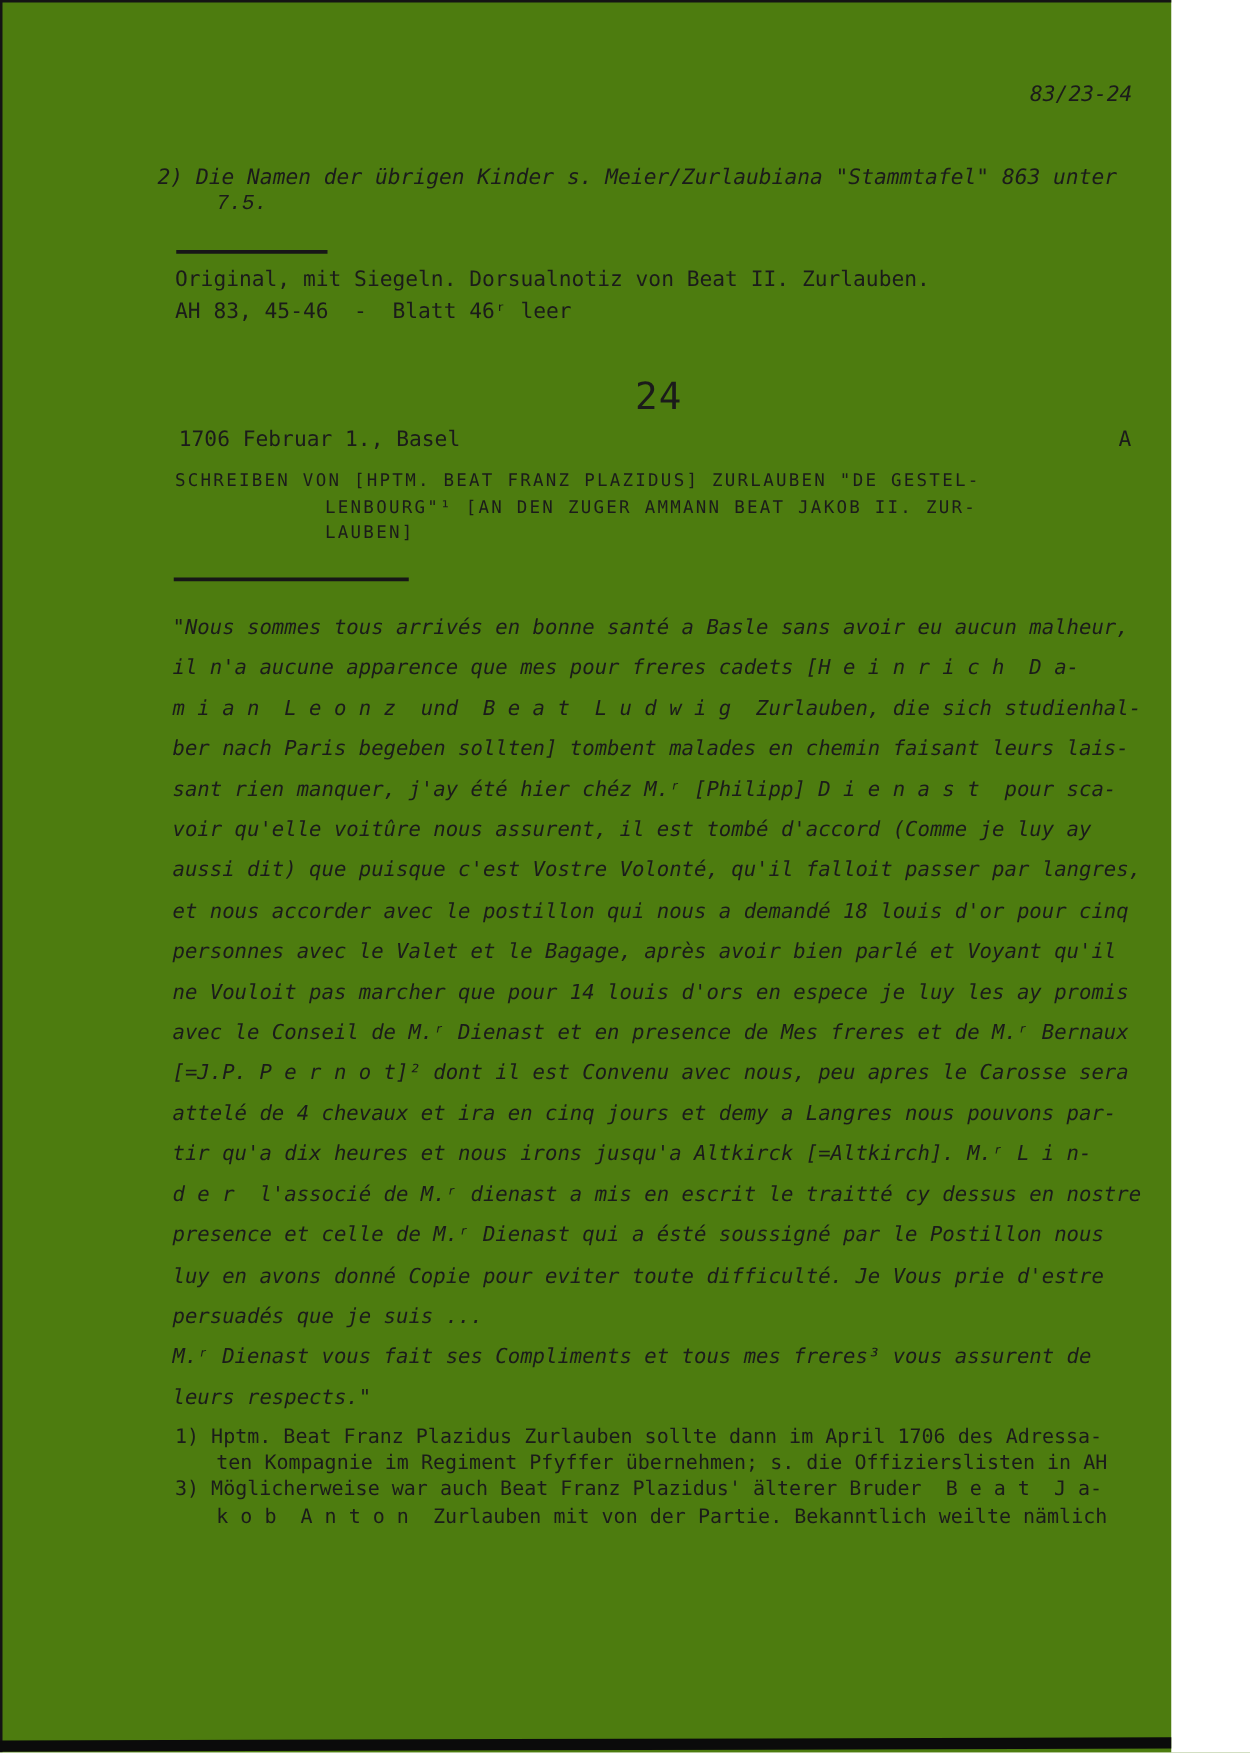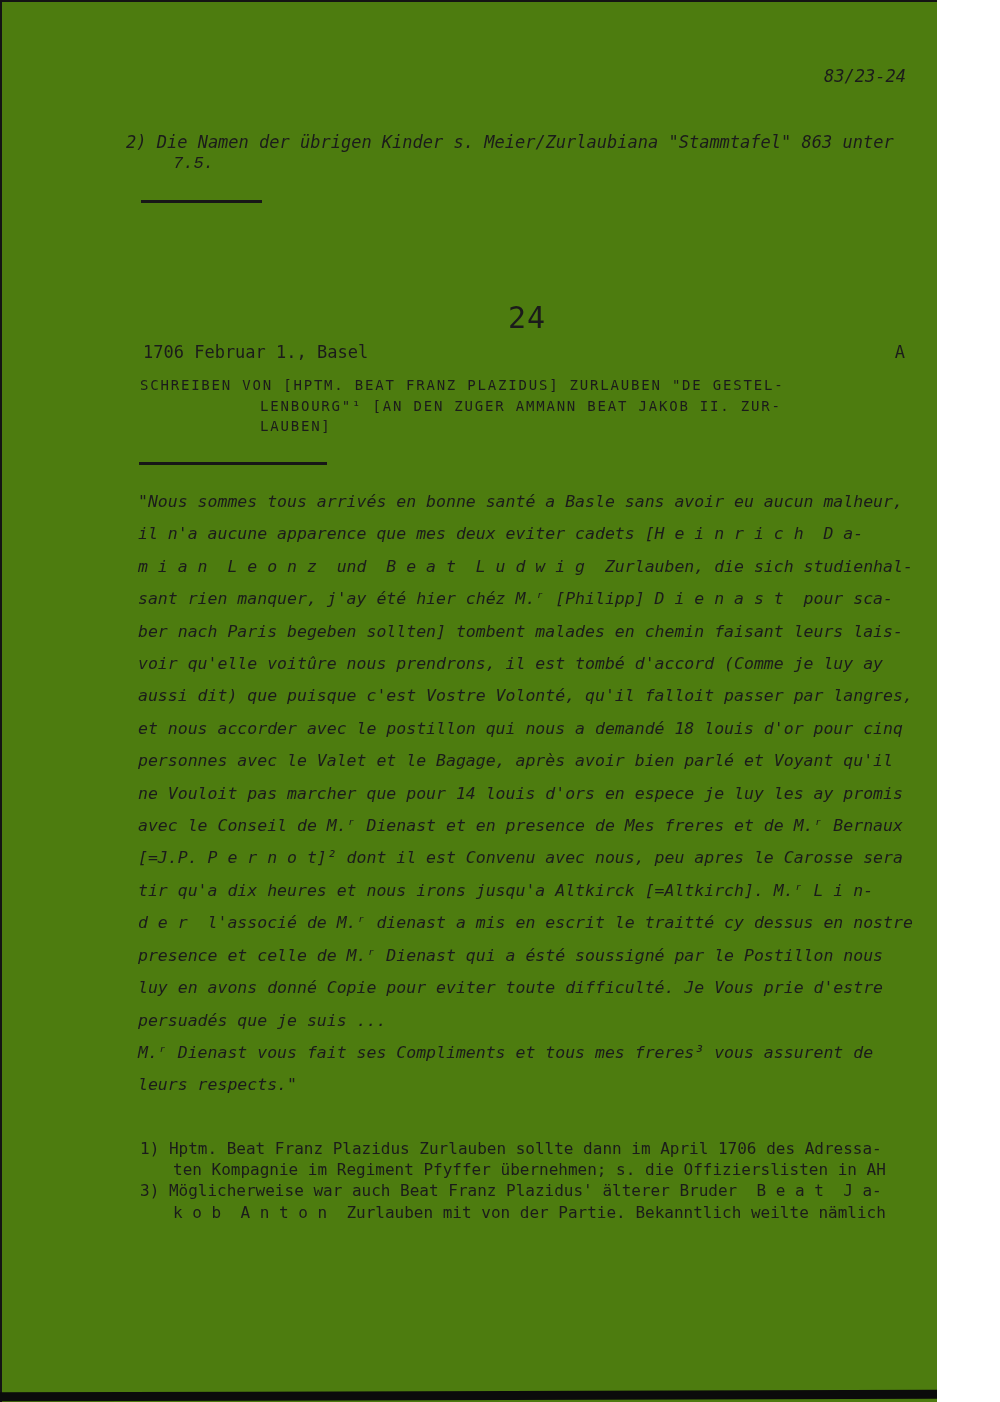--- a/index.html
+++ b/index.html
@@ -48,49 +48,54 @@
 
   <div class="folio line">83/23-24</div>
 
   <div class="carry">
     <div class="line l1">2) Die Namen der übrigen Kinder s. Meier/Zurlaubiana "Stammtafel" 863 unter</div>
     <div class="line l2">7.5.</div>
   </div>
 
   <div class="rule1"></div>
 
+  <div class="prov">
+    <div class="line">Original, mit Siegeln. Dorsualnotiz von Beat II. Zurlauben.</div>
+    <div class="line">AH 83, 45-46  -  Blatt 46ʳ leer</div>
+  </div>
 
   <div class="entry-num line">24</div>
 
   <div class="dateline">
     <span class="line">1706 Februar 1., Basel</span>
     <span class="line">A</span>
   </div>
 
   <div class="heading">
     <div class="line">SCHREIBEN VON [HPTM. BEAT FRANZ PLAZIDUS] ZURLAUBEN "DE GESTEL-</div>
     <div class="line ind">LENBOURG"¹ [AN DEN ZUGER AMMANN BEAT JAKOB II. ZUR-</div>
     <div class="line ind">LAUBEN]</div>
   </div>
 
   <div class="rule2"></div>
 
   <div class="quote">
     <div class="line">"Nous sommes tous arrivés en bonne santé a Basle sans avoir eu aucun malheur,</div>
-    <div class="line">il n'a aucune apparence que mes deux eviter cadets [H e i n r i c h  D a-</div>
+    <div class="line">il n'a aucune apparence que mes pour freres cadets [H e i n r i c h  D a-</div>
     <div class="line">m i a n  L e o n z  und  B e a t  L u d w i g  Zurlauben, die sich studienhal-</div>
+    <div class="line">ber nach Paris begeben sollten] tombent malades en chemin faisant leurs lais-</div>
     <div class="line">sant rien manquer, j'ay été hier chéz M.ʳ [Philipp] D i e n a s t  pour sca-</div>
-    <div class="line">ber nach Paris begeben sollten] tombent malades en chemin faisant leurs lais-</div>
-    <div class="line">voir qu'elle voitûre nous prendrons, il est tombé d'accord (Comme je luy ay</div>
+    <div class="line">voir qu'elle voitûre nous assurent, il est tombé d'accord (Comme je luy ay</div>
     <div class="line">aussi dit) que puisque c'est Vostre Volonté, qu'il falloit passer par langres,</div>
     <div class="line">et nous accorder avec le postillon qui nous a demandé 18 louis d'or pour cinq</div>
     <div class="line">personnes avec le Valet et le Bagage, après avoir bien parlé et Voyant qu'il</div>
     <div class="line">ne Vouloit pas marcher que pour 14 louis d'ors en espece je luy les ay promis</div>
     <div class="line">avec le Conseil de M.ʳ Dienast et en presence de Mes freres et de M.ʳ Bernaux</div>
     <div class="line">[=J.P. P e r n o t]² dont il est Convenu avec nous, peu apres le Carosse sera</div>
+    <div class="line">attelé de 4 chevaux et ira en cinq jours et demy a Langres nous pouvons par-</div>
     <div class="line">tir qu'a dix heures et nous irons jusqu'a Altkirck [=Altkirch]. M.ʳ L i n-</div>
     <div class="line">d e r  l'associé de M.ʳ dienast a mis en escrit le traitté cy dessus en nostre</div>
     <div class="line">presence et celle de M.ʳ Dienast qui a ésté soussigné par le Postillon nous</div>
     <div class="line">luy en avons donné Copie pour eviter toute difficulté. Je Vous prie d'estre</div>
     <div class="line">persuadés que je suis ...</div>
     <div class="line">M.ʳ Dienast vous fait ses Compliments et tous mes freres³ vous assurent de</div>
     <div class="line">leurs respects."</div>
   </div>
 
   <div class="fns">

